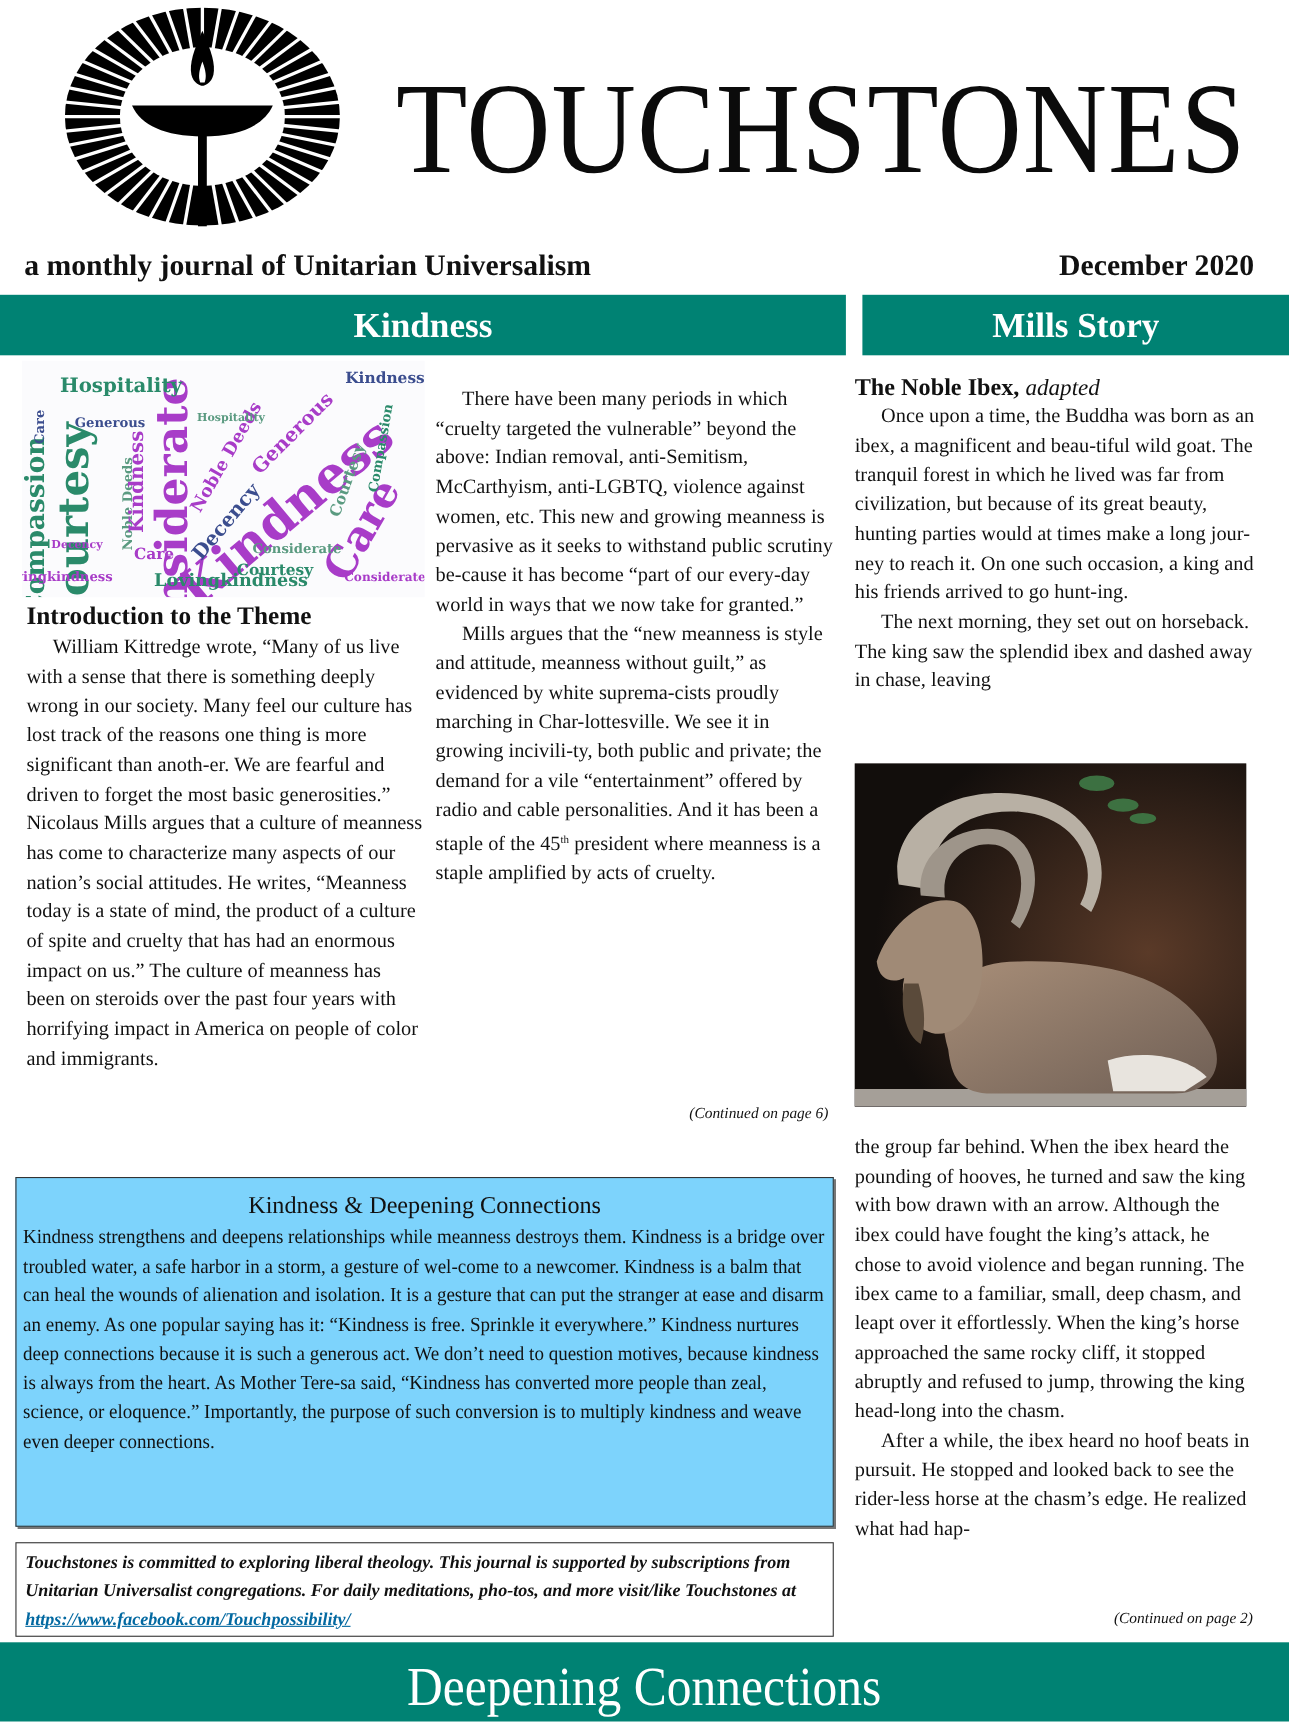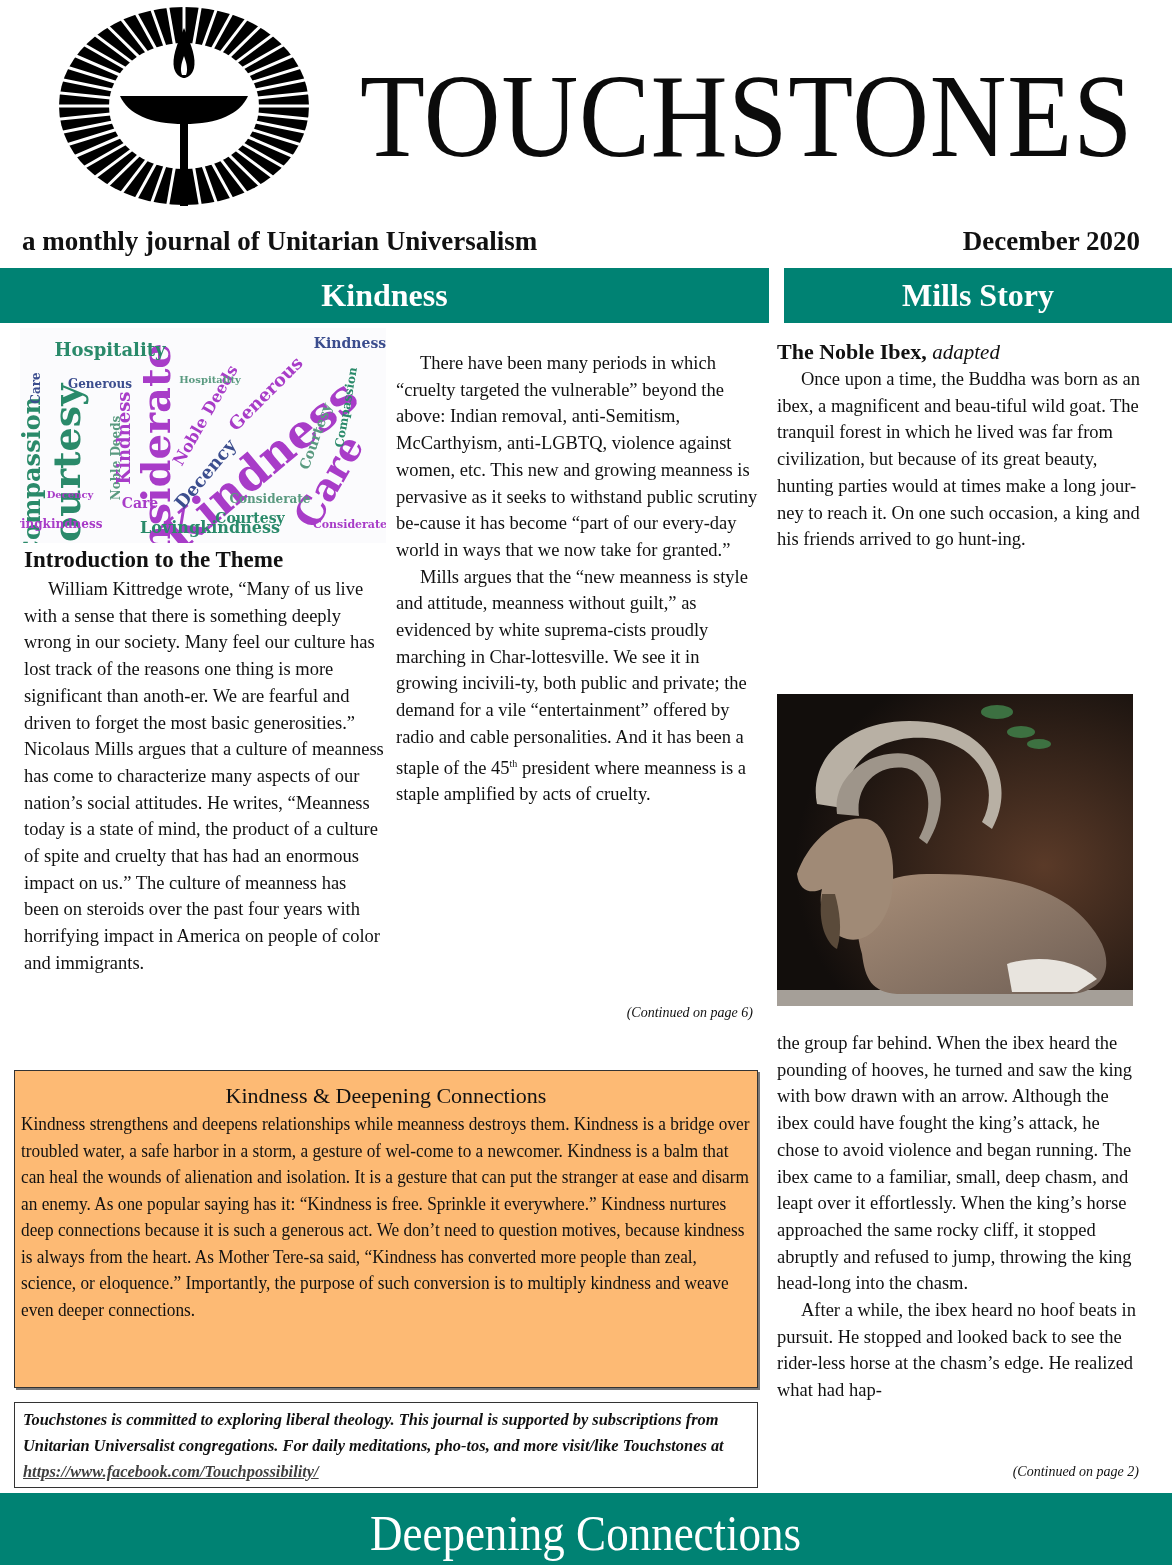--- a/index.html
+++ b/index.html
@@ -30,27 +30,27 @@
   .section-heading { font-size: 23px; margin: 0 0 2px 0; line-height: 28px; }
   .story-title { font-size: 22px; margin: 0; line-height: 27px; }
   .story-title i { font-size: 21px; font-weight: normal; }
 
   .continued { font-style: italic; font-size: 14px; text-align: right; display: block; }
   .cont1 { position: absolute; left: 396px; top: 1005px; width: 357px; }
   .cont2 { position: absolute; left: 777px; top: 1464px; width: 362px; }
 
   .ibex-photo { position: absolute; left: 777px; top: 694px; width: 356px; height: 312px; overflow: hidden; background: #1d1714; }
 
-  .box-kindness { position: absolute; left: 14px; top: 1070px; width: 744px; height: 318px; background: #fdba74; border: 1.5px solid #333; box-shadow: 2px 2px 0 #777; padding: 0 6px; box-sizing: border-box; }
+  .box-kindness { position: absolute; left: 14px; top: 1070px; width: 744px; height: 318px; background: #7dd3fc; border: 1.5px solid #333; box-shadow: 2px 2px 0 #777; padding: 0 6px; box-sizing: border-box; }
   .box-kindness h3 { margin: 10px 0 0 0; text-align: center; font-size: 22px; font-weight: normal; line-height: 30px; }
   .box-kindness p { margin: 0; font-size: 18.2px; line-height: 26.5px; transform: scaleX(0.95); transform-origin: left; width: 770px; }
 
   .box-notice { position: absolute; left: 14px; top: 1402px; width: 744px; height: 86px; border: 1.5px solid #333; background: #fff; padding: 4px 8px; box-sizing: border-box; }
   .box-notice p { margin: 0; font-size: 16.4px; line-height: 26px; font-style: italic; font-weight: bold; }
-  .box-notice a { color: #404040; text-decoration: underline; }
+  .box-notice a { color: #0369a1; text-decoration: underline; }
 
   sup { font-size: 10px; }
 </style>
 </head>
 <body>
 
 <div class="logo">
   <svg width="252" height="200" viewBox="0 0 252 200" id="logo-svg">
     <ellipse cx="126" cy="100" rx="125" ry="99" fill="#000"></ellipse>
     <ellipse cx="126" cy="100" rx="75" ry="63" fill="#fff"></ellipse>
@@ -161,20 +161,21 @@
   <p class="indent">There have been many periods in which “cruelty targeted the vulnerable” beyond the above: Indian removal, anti-Semitism, McCarthyism, anti-LGBTQ, violence against women, etc. This new and growing meanness is pervasive as it seeks to withstand public scrutiny be-cause it has become “part of our every-day world in ways that we now take for granted.”</p>
   <p class="indent"><span>Mills argues that the “new meanness is style and attitude, meanness without guilt,” as evidenced by white suprema-cists proudly marching in Char-lottesville. We see it in growing incivili-ty, both public and private; the demand for a vile “entertainment” offered by radio and cable personalities. And it has been a staple of the 45</span><sup>th</sup><span> president where meanness is a staple amplified by acts of cruelty.</span></p>
 </div>
 <div class="cont1">
   <span class="continued">(Continued on page 6)</span>
 </div>
 
 <div class="col col3">
   <h3 class="story-title"><span>The Noble Ibex,</span> <i>adapted</i></h3>
   <p class="indent">Once upon a time, the Buddha was born as an ibex, a magnificent and beau-tiful wild goat. The tranquil forest in which he lived was far from civilization, but because of its great beauty, hunting parties would at times make a long jour-ney to reach it. On one such occasion, a king and his friends arrived to go hunt-ing.</p>
+  <p class="indent">The next morning, they set out on horseback. The king saw the splendid ibex and dashed away in chase, leaving</p>
 </div>
 
 <div class="ibex-photo">
   <svg width="356" height="312" viewBox="0 0 356 312">
     <defs>
       <radialGradient id="bg" cx="0.75" cy="0.55" r="0.7">
         <stop offset="0" stop-color="#5a3a28"></stop>
         <stop offset="1" stop-color="#120e0c"></stop>
       </radialGradient>
       <linearGradient id="body" x1="0" y1="0" x2="1" y2="1">

